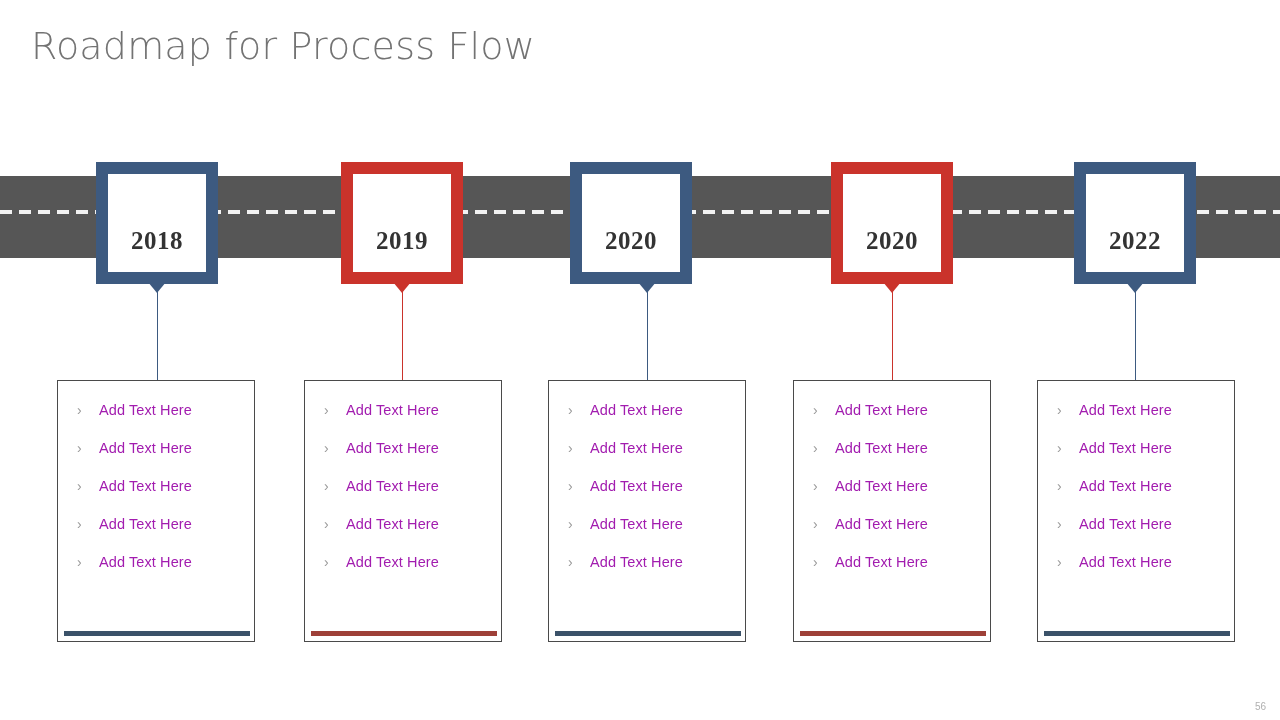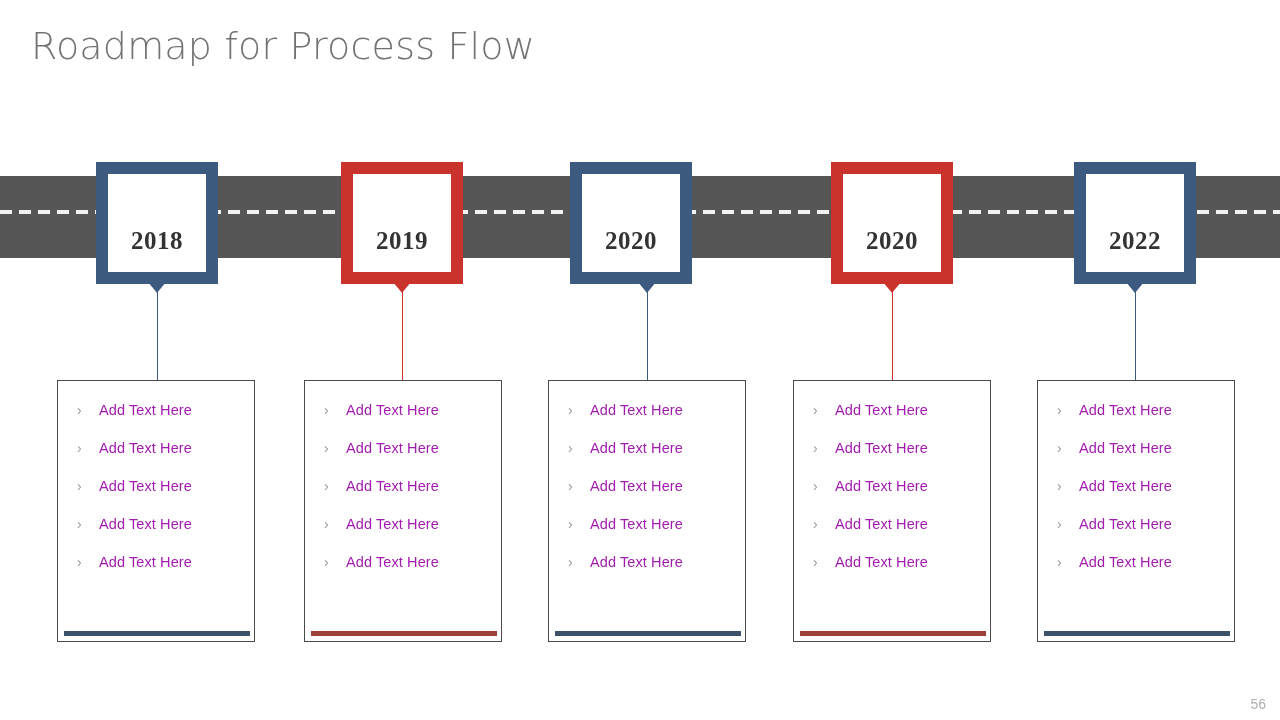--- a/index.html
+++ b/index.html
@@ -142,21 +142,21 @@
     height: 5px;
   }
   .card-underline.blue { background: #3b5269; }
   .card-underline.red  { background: #9e4038; }
 
   
   .page-number {
     position: absolute;
     right: 14px;
     bottom: 8px;
-    font-size: 14px;
+    font-size: 10px;
     color: #b0b0b0;
   }
 </style>
 </head>
 <body>
 
 <div class="slide-title">Roadmap for Process Flow</div>
 
 <div class="road">
   <div class="road-dash"></div>

